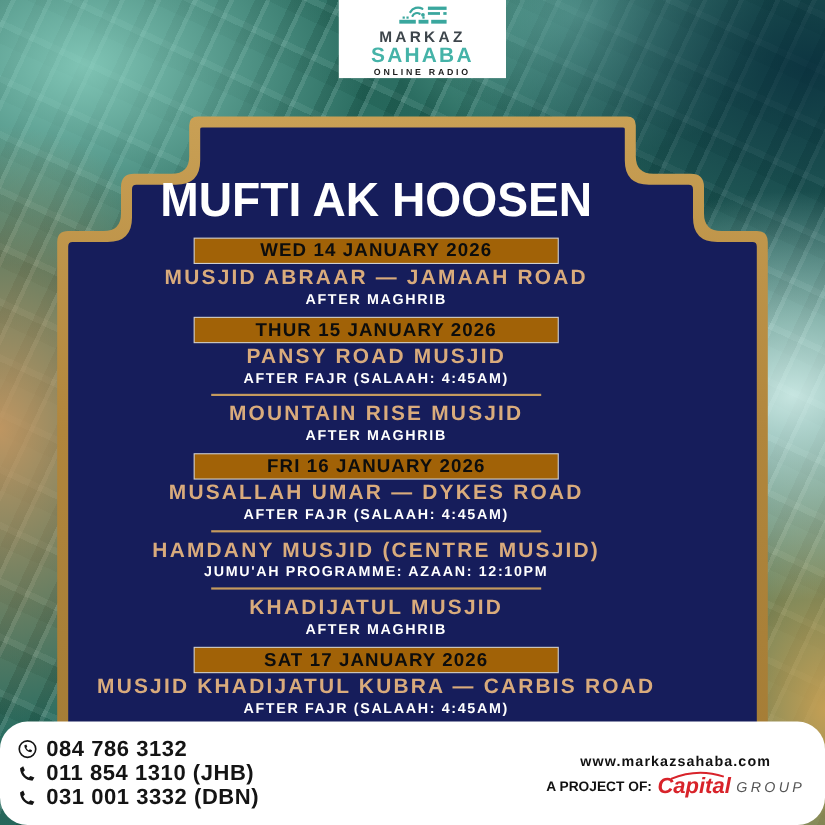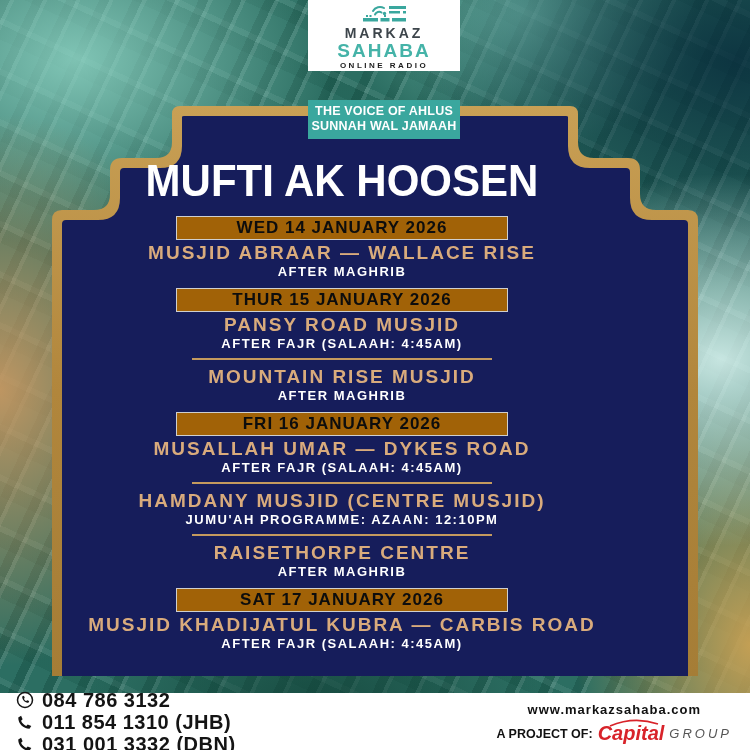--- a/index.html
+++ b/index.html
@@ -43,23 +43,23 @@
   .datebox{display:block;width:330px;margin:0 auto 3px;background:#a16207;color:#0d0d0d;
            font-weight:800;font-size:17px;line-height:22px;letter-spacing:1px;
            box-shadow:0 0 0 1px #cfcfcf;}
   .venue{color:#d9ab7c;font-weight:800;font-size:19px;line-height:21px;letter-spacing:2px;
          margin-bottom:2px;white-space:nowrap;}
   .time{color:#ffffff;font-weight:800;font-size:13px;line-height:14px;letter-spacing:1.5px;}
   .divider{width:300px;border-top:2px solid #c49a5e;margin:7px auto 6px;}
   .section{margin-bottom:10px;}
 
   
-  .footer{position:absolute;left:0;bottom:0;width:750px;height:57px;background:#ffffff;
+  .footer{position:absolute;left:0;bottom:0;width:750px;height:94px;background:#ffffff;
           display:flex;align-items:center;justify-content:space-between;
-          padding:0 14px 0 16px;box-sizing:border-box;z-index:6;}
+          padding:0 14px 0 16px;box-sizing:border-box;z-index:6;border-radius:25px;}
   .contacts{display:flex;flex-direction:column;gap:0px;}
   .contact-row{display:flex;align-items:center;gap:8px;
                font-weight:800;font-size:20px;line-height:22px;color:#141414;letter-spacing:.5px;}
   .cicon{width:18px;height:18px;flex:0 0 18px;}
   .footer-right{text-align:center;padding-right:4px;}
   .website{font-weight:800;font-size:13px;letter-spacing:1px;color:#111;line-height:22px;}
   .project{display:flex;align-items:center;justify-content:center;gap:5px;margin-top:2px;}
   .project-label{font-weight:800;font-size:12.5px;color:#111;}
   .cap-wrap{position:relative;display:inline-block;}
   .capital{font-style:italic;font-weight:800;font-size:20px;color:#d8232a;line-height:20px;}
@@ -108,54 +108,50 @@
         <rect x="20" y="24" width="4" height="4"></rect>
         <rect x="27" y="24" width="4" height="4"></rect>
         <rect x="56" y="24" width="4" height="4"></rect>
       </g>
     </svg>
     <div class="brand1">MARKAZ</div>
     <div class="brand2">SAHABA</div>
     <div class="brand3">ONLINE RADIO</div>
   </div>
 
-  <div class="banner">
-    <div>THE VOICE OF AHLUS</div>
-    <div>SUNNAH WAL JAMAAH</div>
-  </div>
 
   <div class="content">
     <div class="title">MUFTI AK HOOSEN</div>
 
     <div class="sections">
 
       <div class="section">
         <div class="datebox">WED 14 JANUARY 2026</div>
-        <div class="venue">MUSJID ABRAAR — WALLACE RISE</div>
+        <div class="venue">MUSJID ABRAAR — JAMAAH ROAD</div>
         <div class="time">AFTER MAGHRIB</div>
       </div>
 
       <div class="section">
         <div class="datebox">THUR 15 JANUARY 2026</div>
         <div class="venue">PANSY ROAD MUSJID</div>
         <div class="time">AFTER FAJR (SALAAH: 4:45AM)</div>
         <div class="divider"></div>
         <div class="venue">MOUNTAIN RISE MUSJID</div>
         <div class="time">AFTER MAGHRIB</div>
       </div>
 
       <div class="section">
         <div class="datebox">FRI 16 JANUARY 2026</div>
         <div class="venue">MUSALLAH UMAR — DYKES ROAD</div>
         <div class="time">AFTER FAJR (SALAAH: 4:45AM)</div>
         <div class="divider"></div>
         <div class="venue">HAMDANY MUSJID (CENTRE MUSJID)</div>
         <div class="time">JUMU'AH PROGRAMME: AZAAN: 12:10PM</div>
         <div class="divider"></div>
-        <div class="venue">RAISETHORPE CENTRE</div>
+        <div class="venue">KHADIJATUL MUSJID</div>
         <div class="time">AFTER MAGHRIB</div>
       </div>
 
       <div class="section">
         <div class="datebox">SAT 17 JANUARY 2026</div>
         <div class="venue">MUSJID KHADIJATUL KUBRA — CARBIS ROAD</div>
         <div class="time">AFTER FAJR (SALAAH: 4:45AM)</div>
       </div>
 
     </div>

